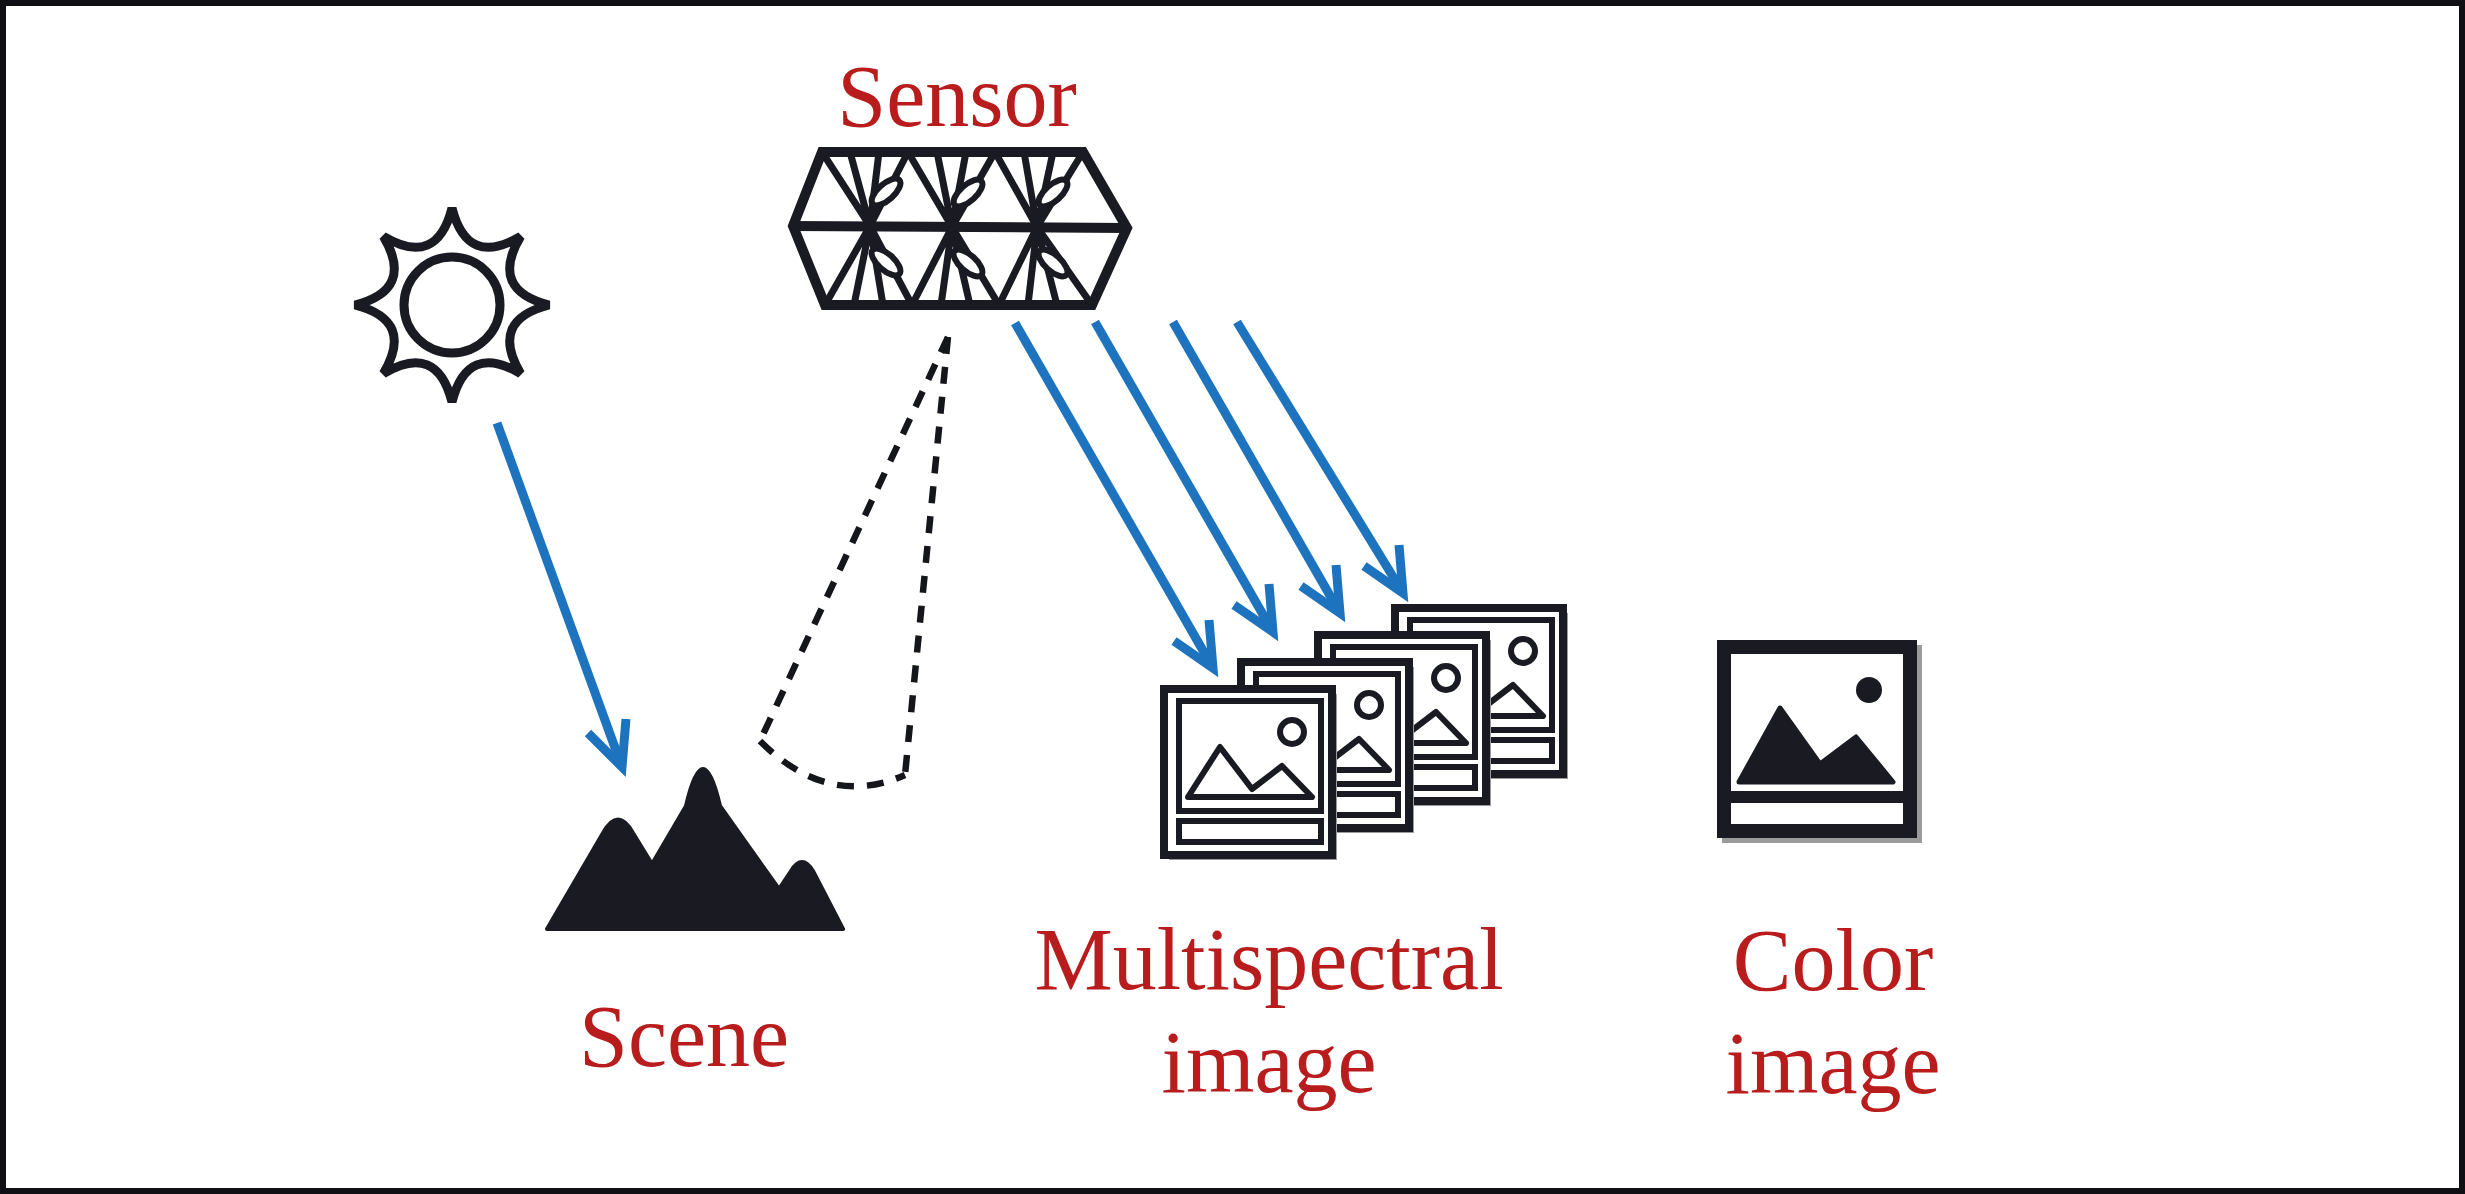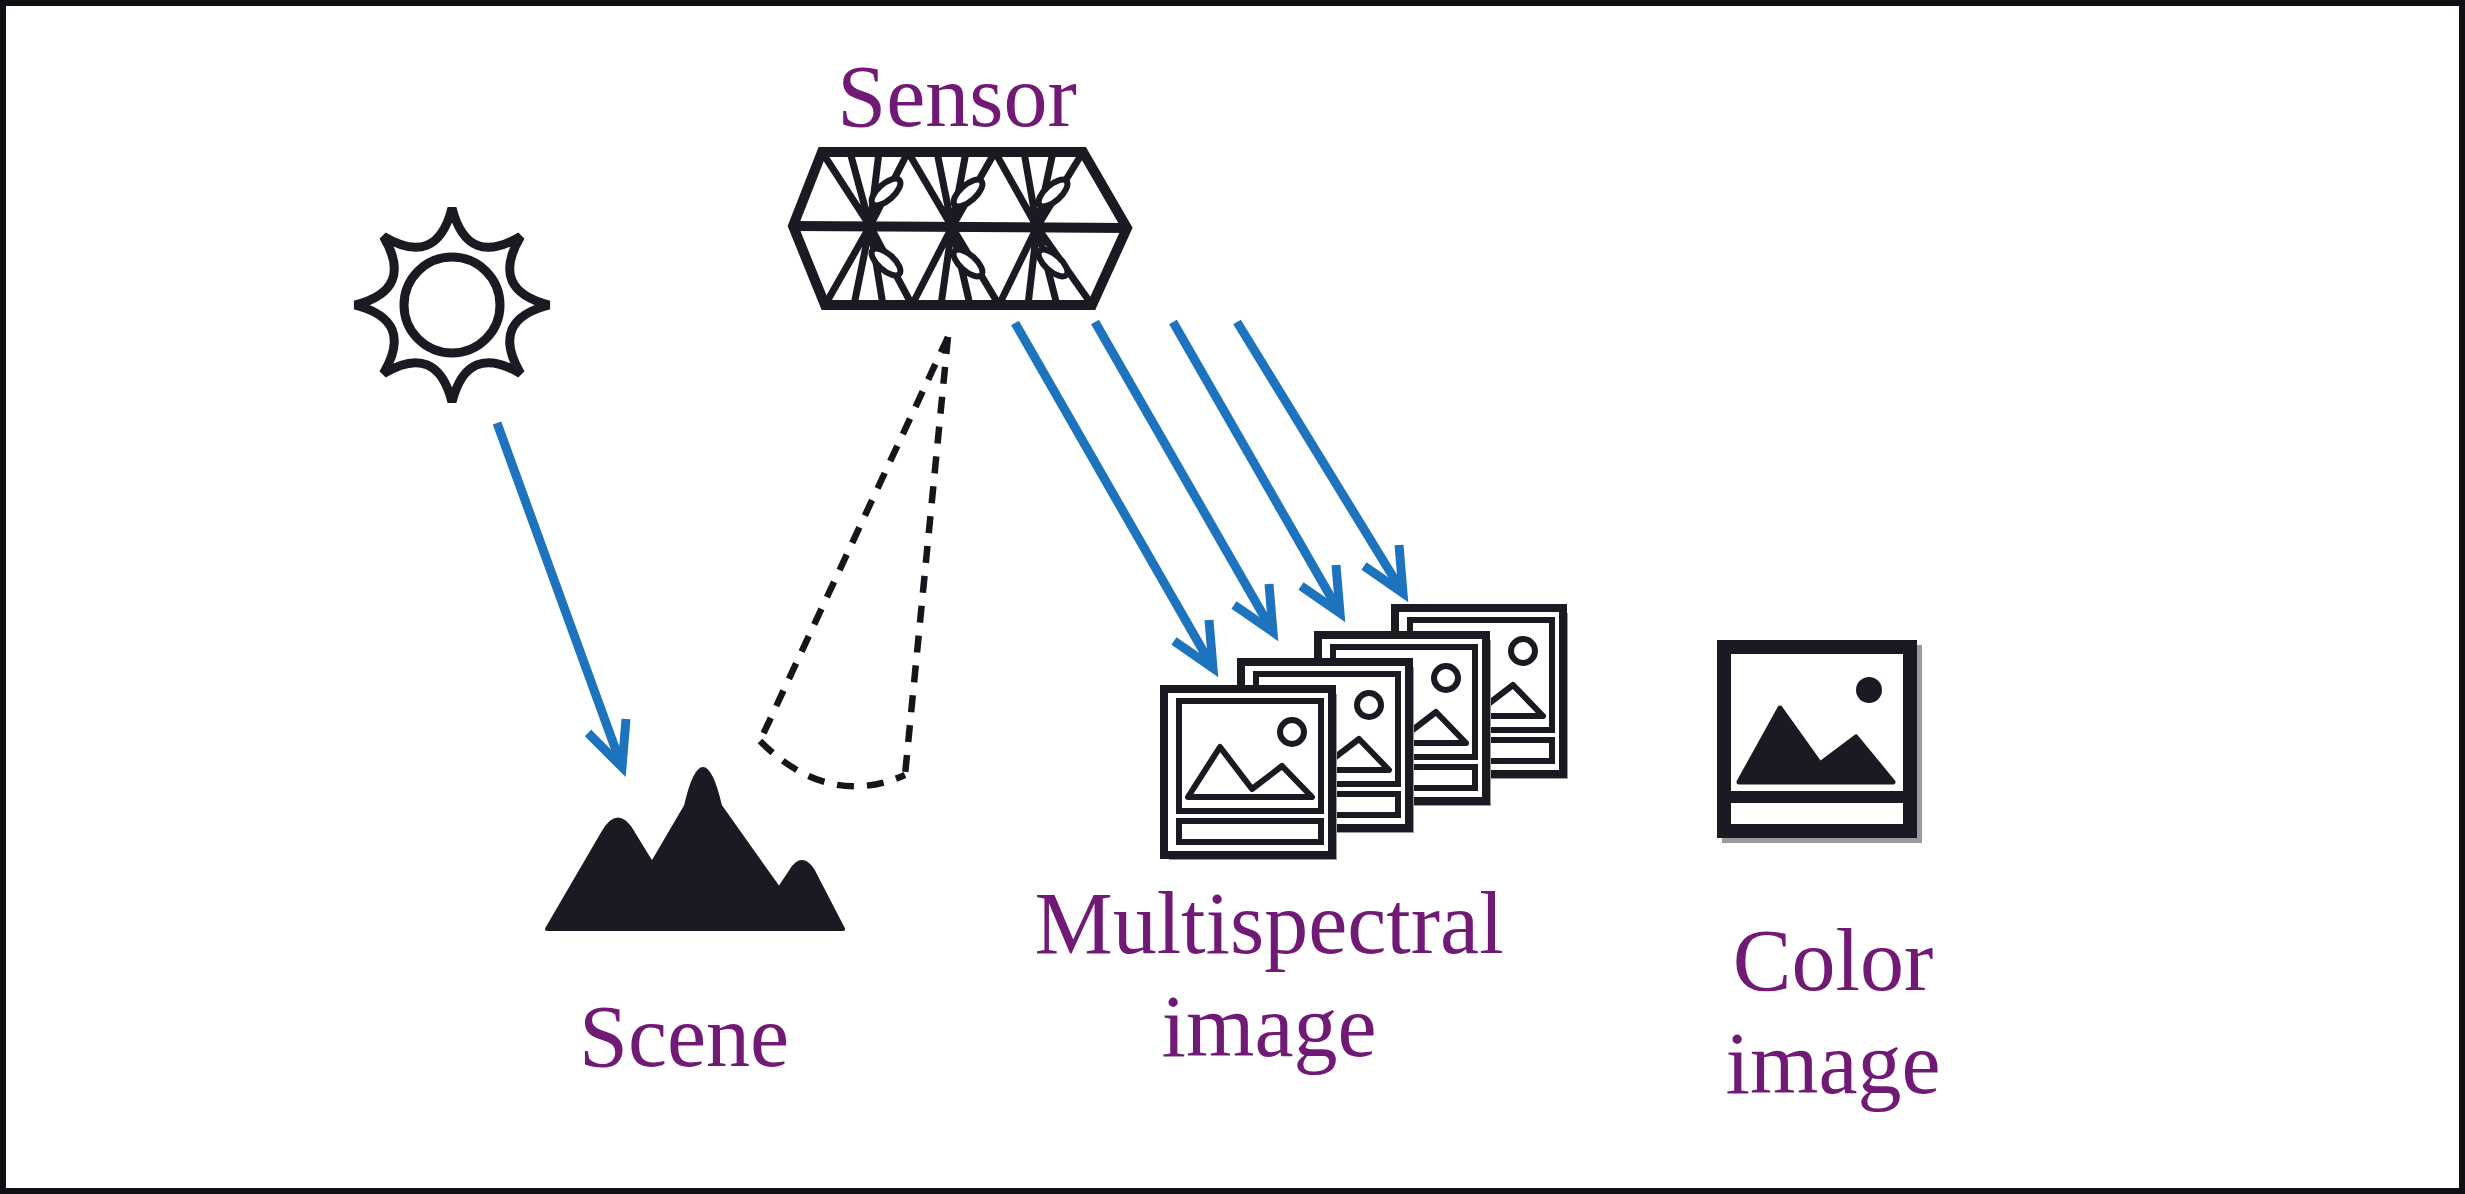--- a/index.html
+++ b/index.html
@@ -8,21 +8,21 @@
     width:2465px;height:1194px;
     background:#ffffff;
     border:6px solid #101014;
     box-sizing:border-box;
     overflow:hidden;
     font-family:"Liberation Serif","DejaVu Serif",serif;
   }
   #diagram-svg{position:absolute;left:-6px;top:-6px;width:2465px;height:1194px;}
   .fig-label{
     position:absolute;
-    color:#701a75;
+    color:#b91c1c;
     font-size:88px;
     line-height:103px;
     text-align:center;
     transform:translateX(-50%);
     white-space:pre-line;
     letter-spacing:0px;
   }
   .fig-label.single{line-height:88px;white-space:nowrap;}
 </style>
 </head>
@@ -158,17 +158,17 @@
       <path d="M1719,797 L1915,797" stroke="#1a1a22" stroke-width="12" fill="none"></path>
       <path d="M1739,782 L1780,708 L1820,764 L1856,737 L1893,782 Z" fill="#1a1a22" stroke="#1a1a22" stroke-width="5" stroke-linejoin="round"></path>
       <circle cx="1869" cy="690" r="13" fill="#1a1a22"></circle>
     </g>
   </svg>
 
   <div class="fig-label single" style="left:951px;top:47px;">Sensor</div>
 
   <div class="fig-label single" style="left:678px;top:945px;margin-top:42px;">Scene</div>
 
-  <div class="fig-label" style="left:1263px;top:866px;width:540px;">Multispectral image</div>
+  <div class="fig-label" style="left:1263px;top:902px;width:540px;">Multispectral image</div>
 
   <div class="fig-label" style="left:1827px;top:903px;width:300px;">Color image</div>
 
 </div>
 
 </body></html>

